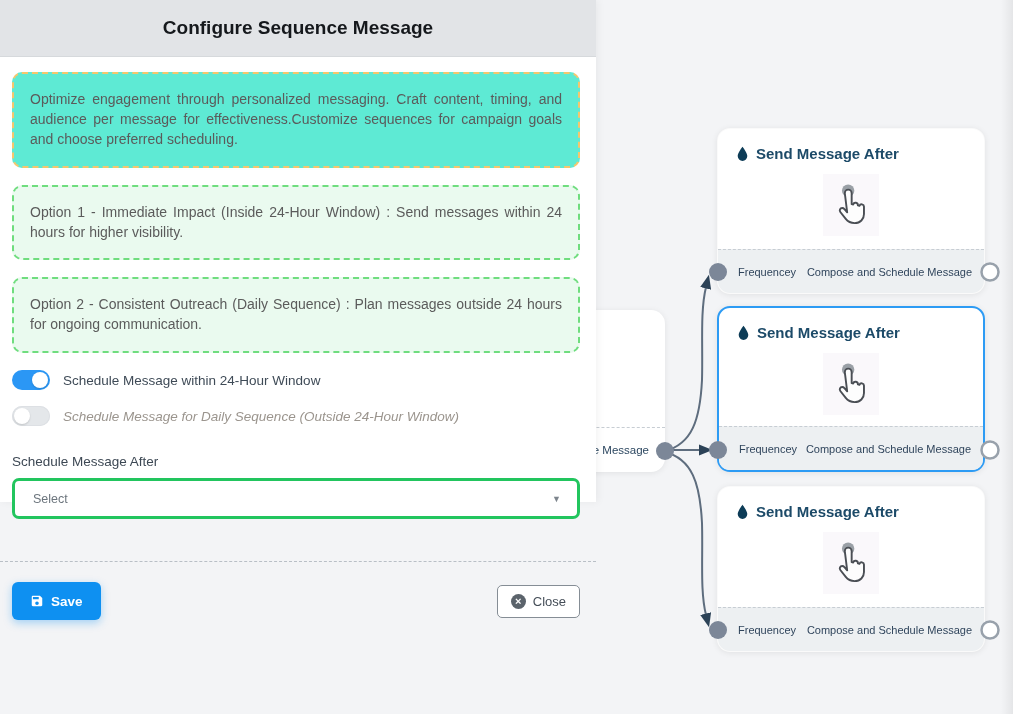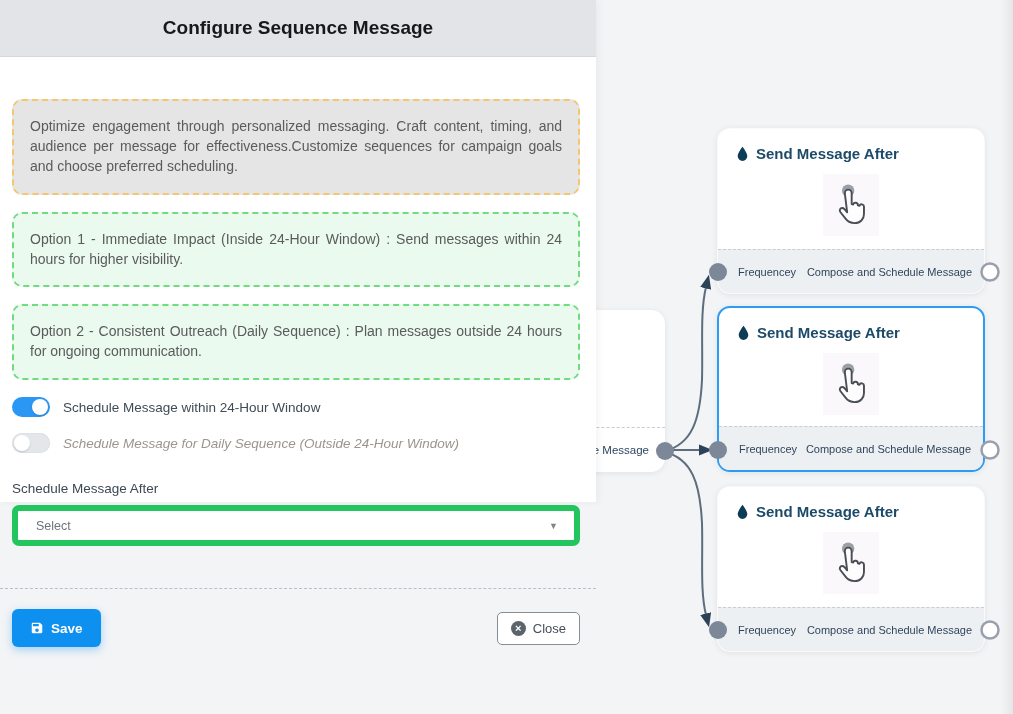--- a/index.html
+++ b/index.html
@@ -74,21 +74,21 @@
   }
   .panel-header h1 { font-size:19px; font-weight:700; color:#15181c; }
 
   .panel-body { padding:15px 16px 0 12px; }
 
   .note-box {
     border-radius:10px; padding:16px 16px;
     font-size:14px; line-height:1.42; text-align:justify; color:#5b5b5b;
     margin-bottom:17px;
   }
-  .note-yellow { background:#e5e5e5; border:2px dashed #f6c66d;margin-top:27px; }
+  .note-yellow { background:#5eead4; border:2px dashed #f6c66d; }
   .note-green  { background:#eafaef; border:2px dashed #6fdd7e; }
 
   .toggle-row { display:flex; align-items:center; gap:13px; margin-top:16px; }
   .toggle-row.first { margin-top:17px; }
   .switch {
     width:38px; height:20px; border-radius:10px; position:relative;
     flex:0 0 auto; cursor:pointer;
   }
   .switch.on  { background:#2b97f5; }
   .switch.off { background:#e4e7ea; box-shadow:inset 0 0 0 1px #dde0e4; }
@@ -96,21 +96,21 @@
     position:absolute; top:2px; width:16px; height:16px; border-radius:50%;
     background:#fff; box-shadow:0 1px 2px rgba(0,0,0,0.15);
   }
   .switch.on  .knob { right:2px; }
   .switch.off .knob { left:2px; }
   .toggle-label-dark  { font-size:13.5px; color:#3f4b57; }
   .toggle-label-muted { font-size:13.5px; color:#9b958e;font-style:italic; }
 
   .field-label { display:block; margin-top:28px; font-size:13.5px; color:#3d4854; }
   .select-box {
-    margin-top:9px; height:41px; border:6px solid #22c55e; border-radius:7px;
+    margin-top:9px; height:41px; border:3px solid #22c55e; border-radius:7px;
     display:flex; align-items:center; justify-content:space-between;
     padding:0 16px 0 18px; cursor:pointer; background:#fff;
   }
   .select-value { font-size:12.5px; color:#6c757d; }
   .select-caret { font-size:9px; color:#7d858d; }
 
   .divider { border-top:1px dashed #b9bfc6; margin:42px -16px 0 -12px; }
 
   .btn-row { display:flex; align-items:center; justify-content:space-between; margin-top:20px; }
   .btn { border:none; cursor:pointer; font-family:inherit; display:flex; align-items:center; }

